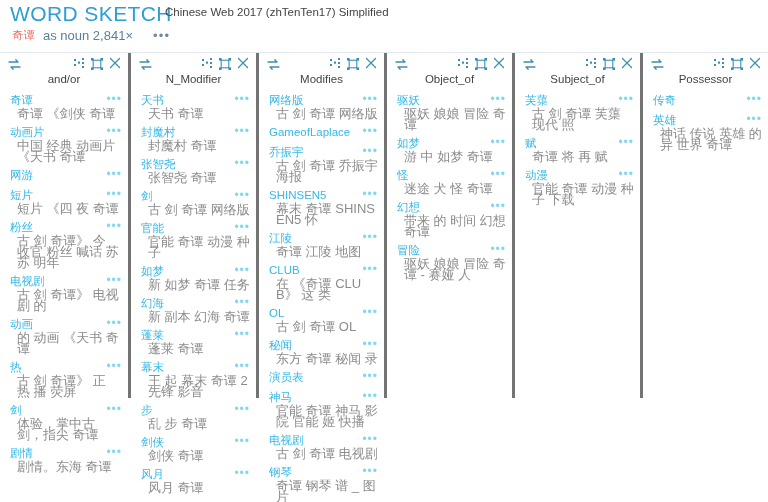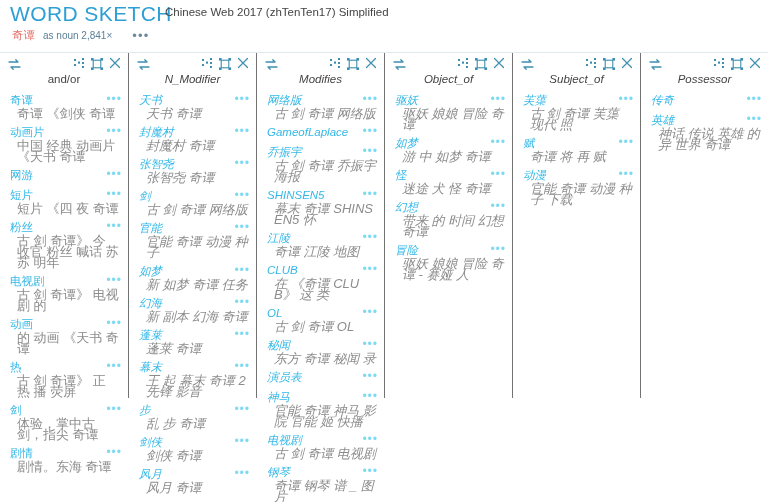--- a/index.html
+++ b/index.html
@@ -15,37 +15,37 @@
   .ws-title{
     position:absolute;left:10px;top:2px;
     font-size:21px;letter-spacing:.4px;color:#2e9fd4;font-weight:400;
   }
   .corpus{
     position:absolute;left:165px;top:6px;
     font-size:11.5px;color:#444;
   }
   .lemma-row{position:absolute;left:12px;top:28px;display:flex;align-items:center;gap:8px;}
   .lemma{font-size:11.5px;color:#e8706a;}
-  .lemma-meta{font-size:10px;color:#5b7f98;}
+  .lemma-meta{font-size:13px;color:#5b7f98;}
   .dots-menu{
     font-size:13px;color:#6d8a9c;letter-spacing:1.2px;margin-left:12px;
     line-height:8px;cursor:pointer;
   }
 
   
   .hr{position:absolute;left:0;right:0;top:52px;height:1px;background:#e3eaee;}
   .grid{
     position:absolute;top:53px;left:0;right:0;bottom:0;
     display:flex;
   }
   .col{
     width:128px;flex:0 0 128px;position:relative;
     box-sizing:border-box;
   }
-  .col + .col{border-left:1px solid #737373;font-style:italic;}
+  .col + .col{border-left:3px solid #737373;}
 
   .col-head{height:40px;position:relative;padding-left:48px;}
   .ic{
     position:absolute;color:#3d8fb0;line-height:1;
     cursor:pointer;
   }
   .ic-swap{left:8px;top:6px;}
   .ic-dist{right:42px;top:5px;}
   .ic-crop{right:25px;top:5px;}
   .ic-close{right:7px;top:4px;}

